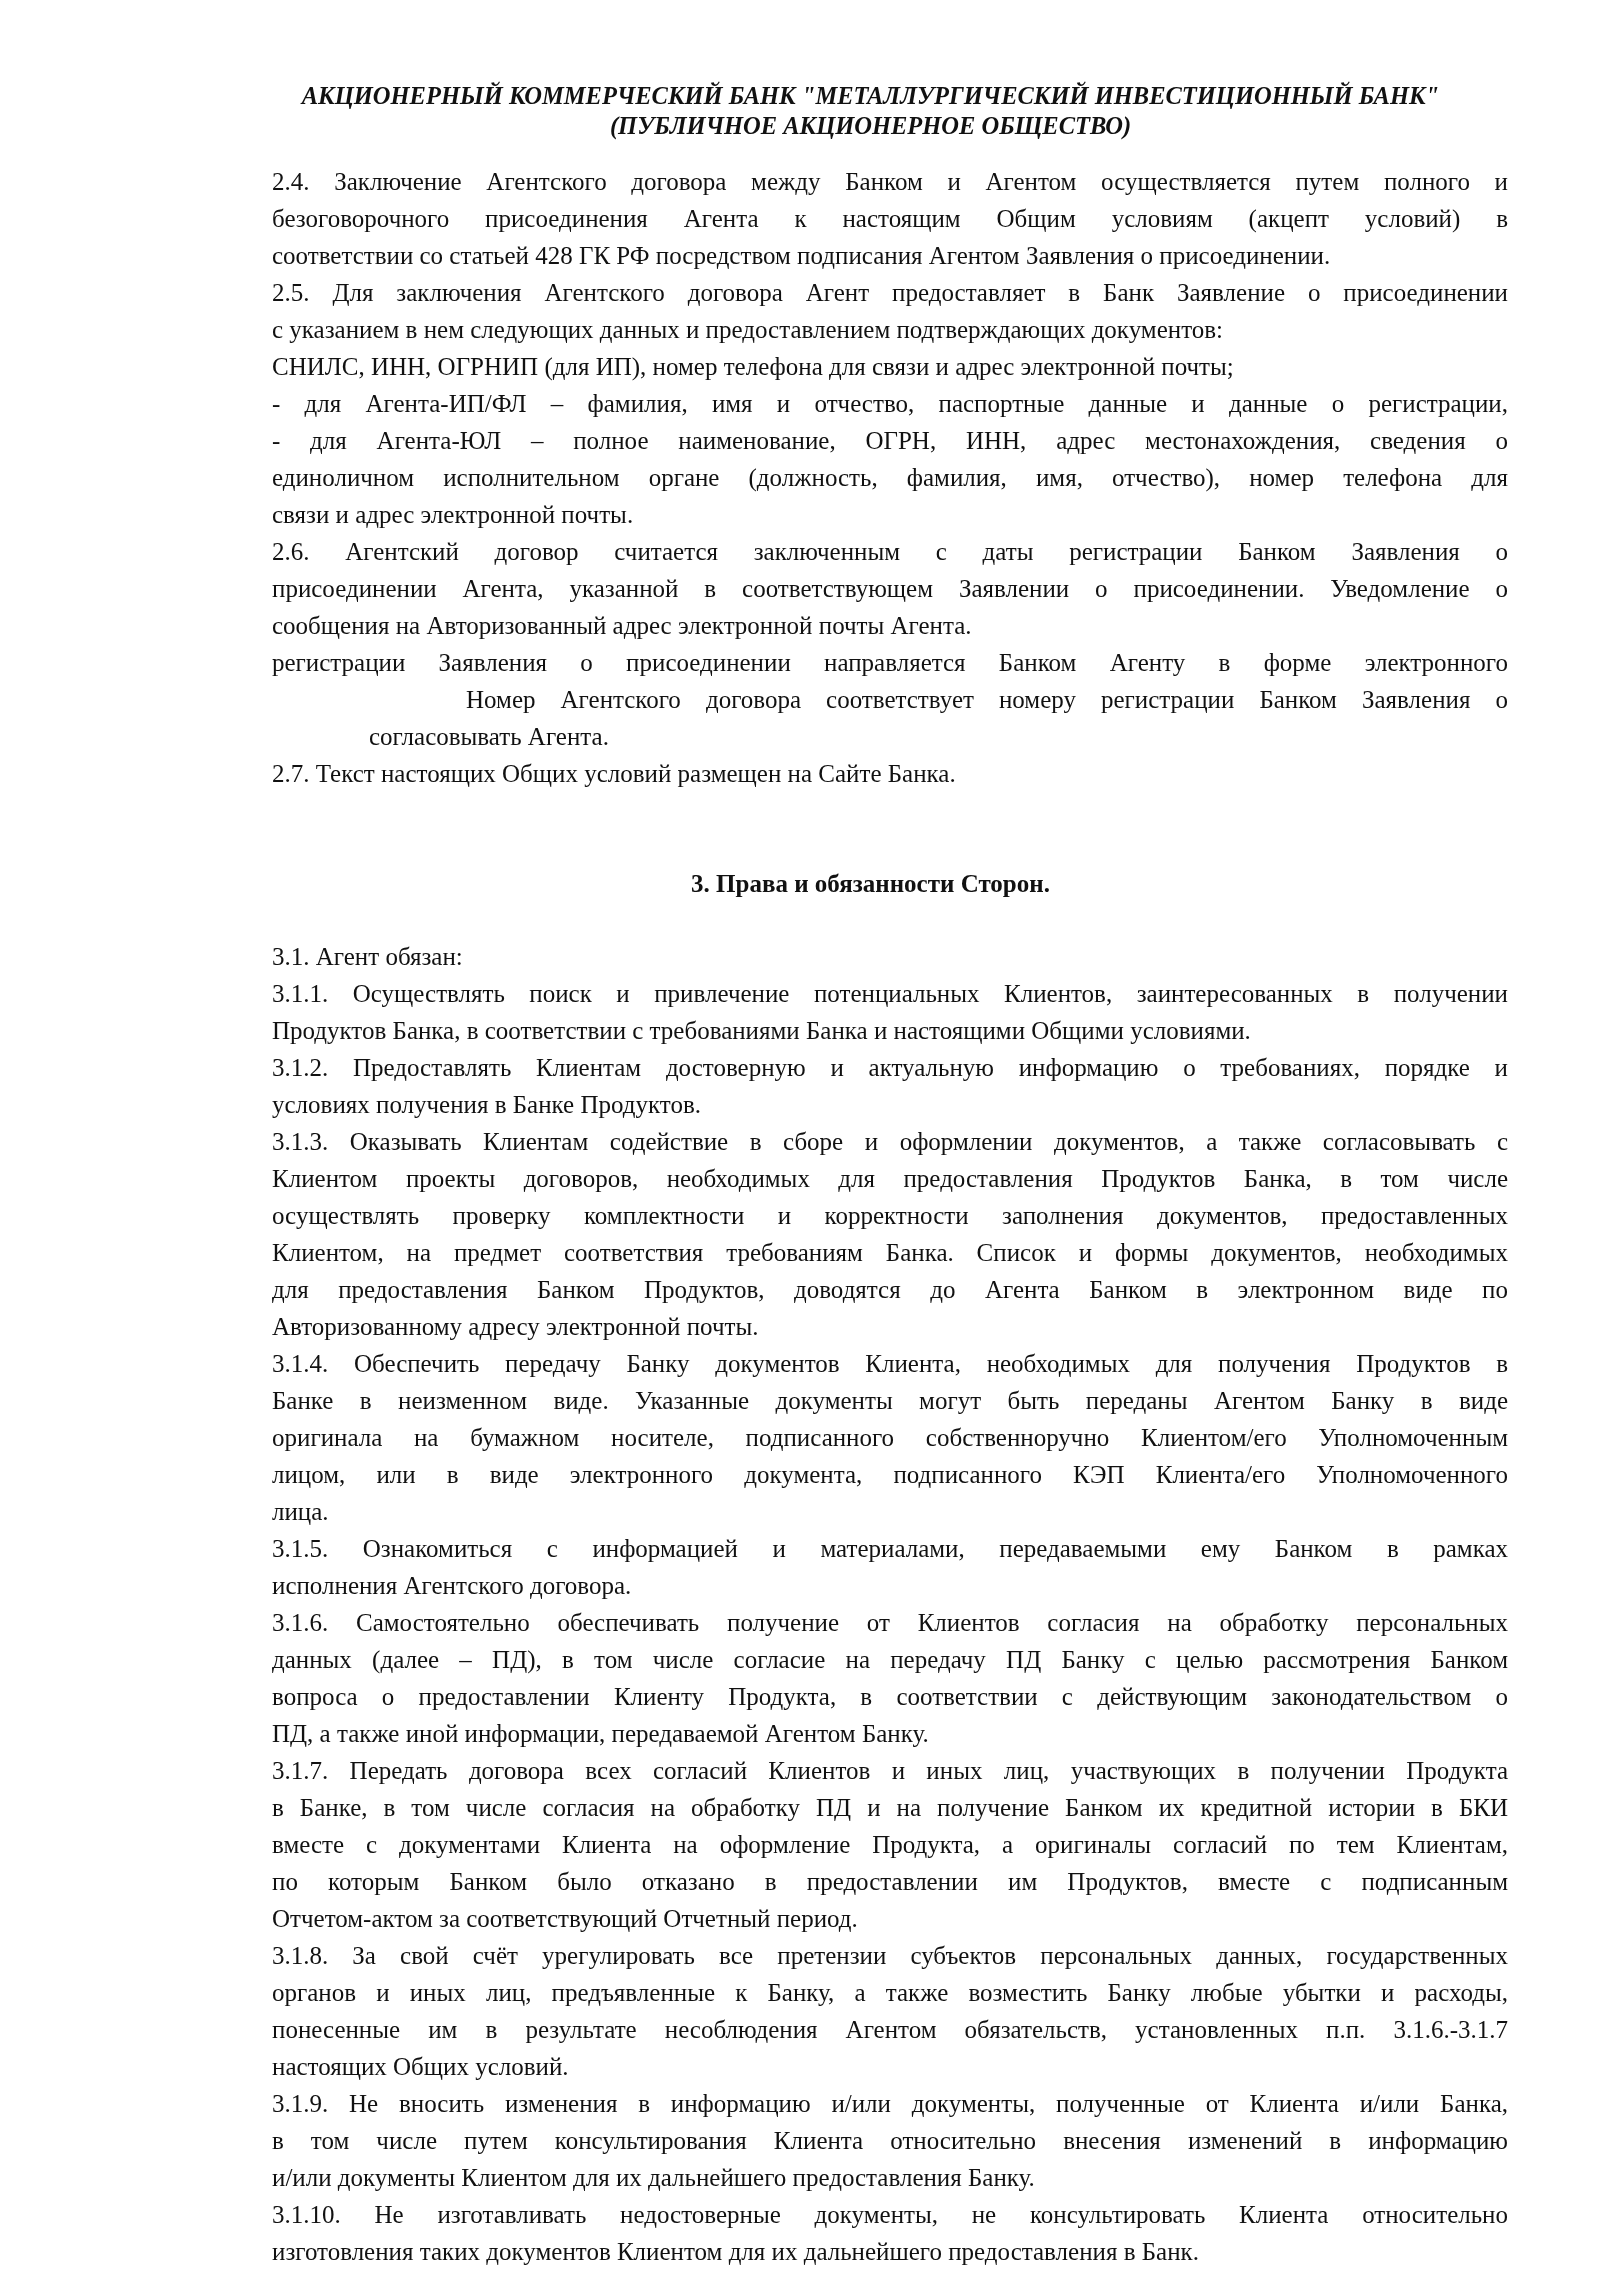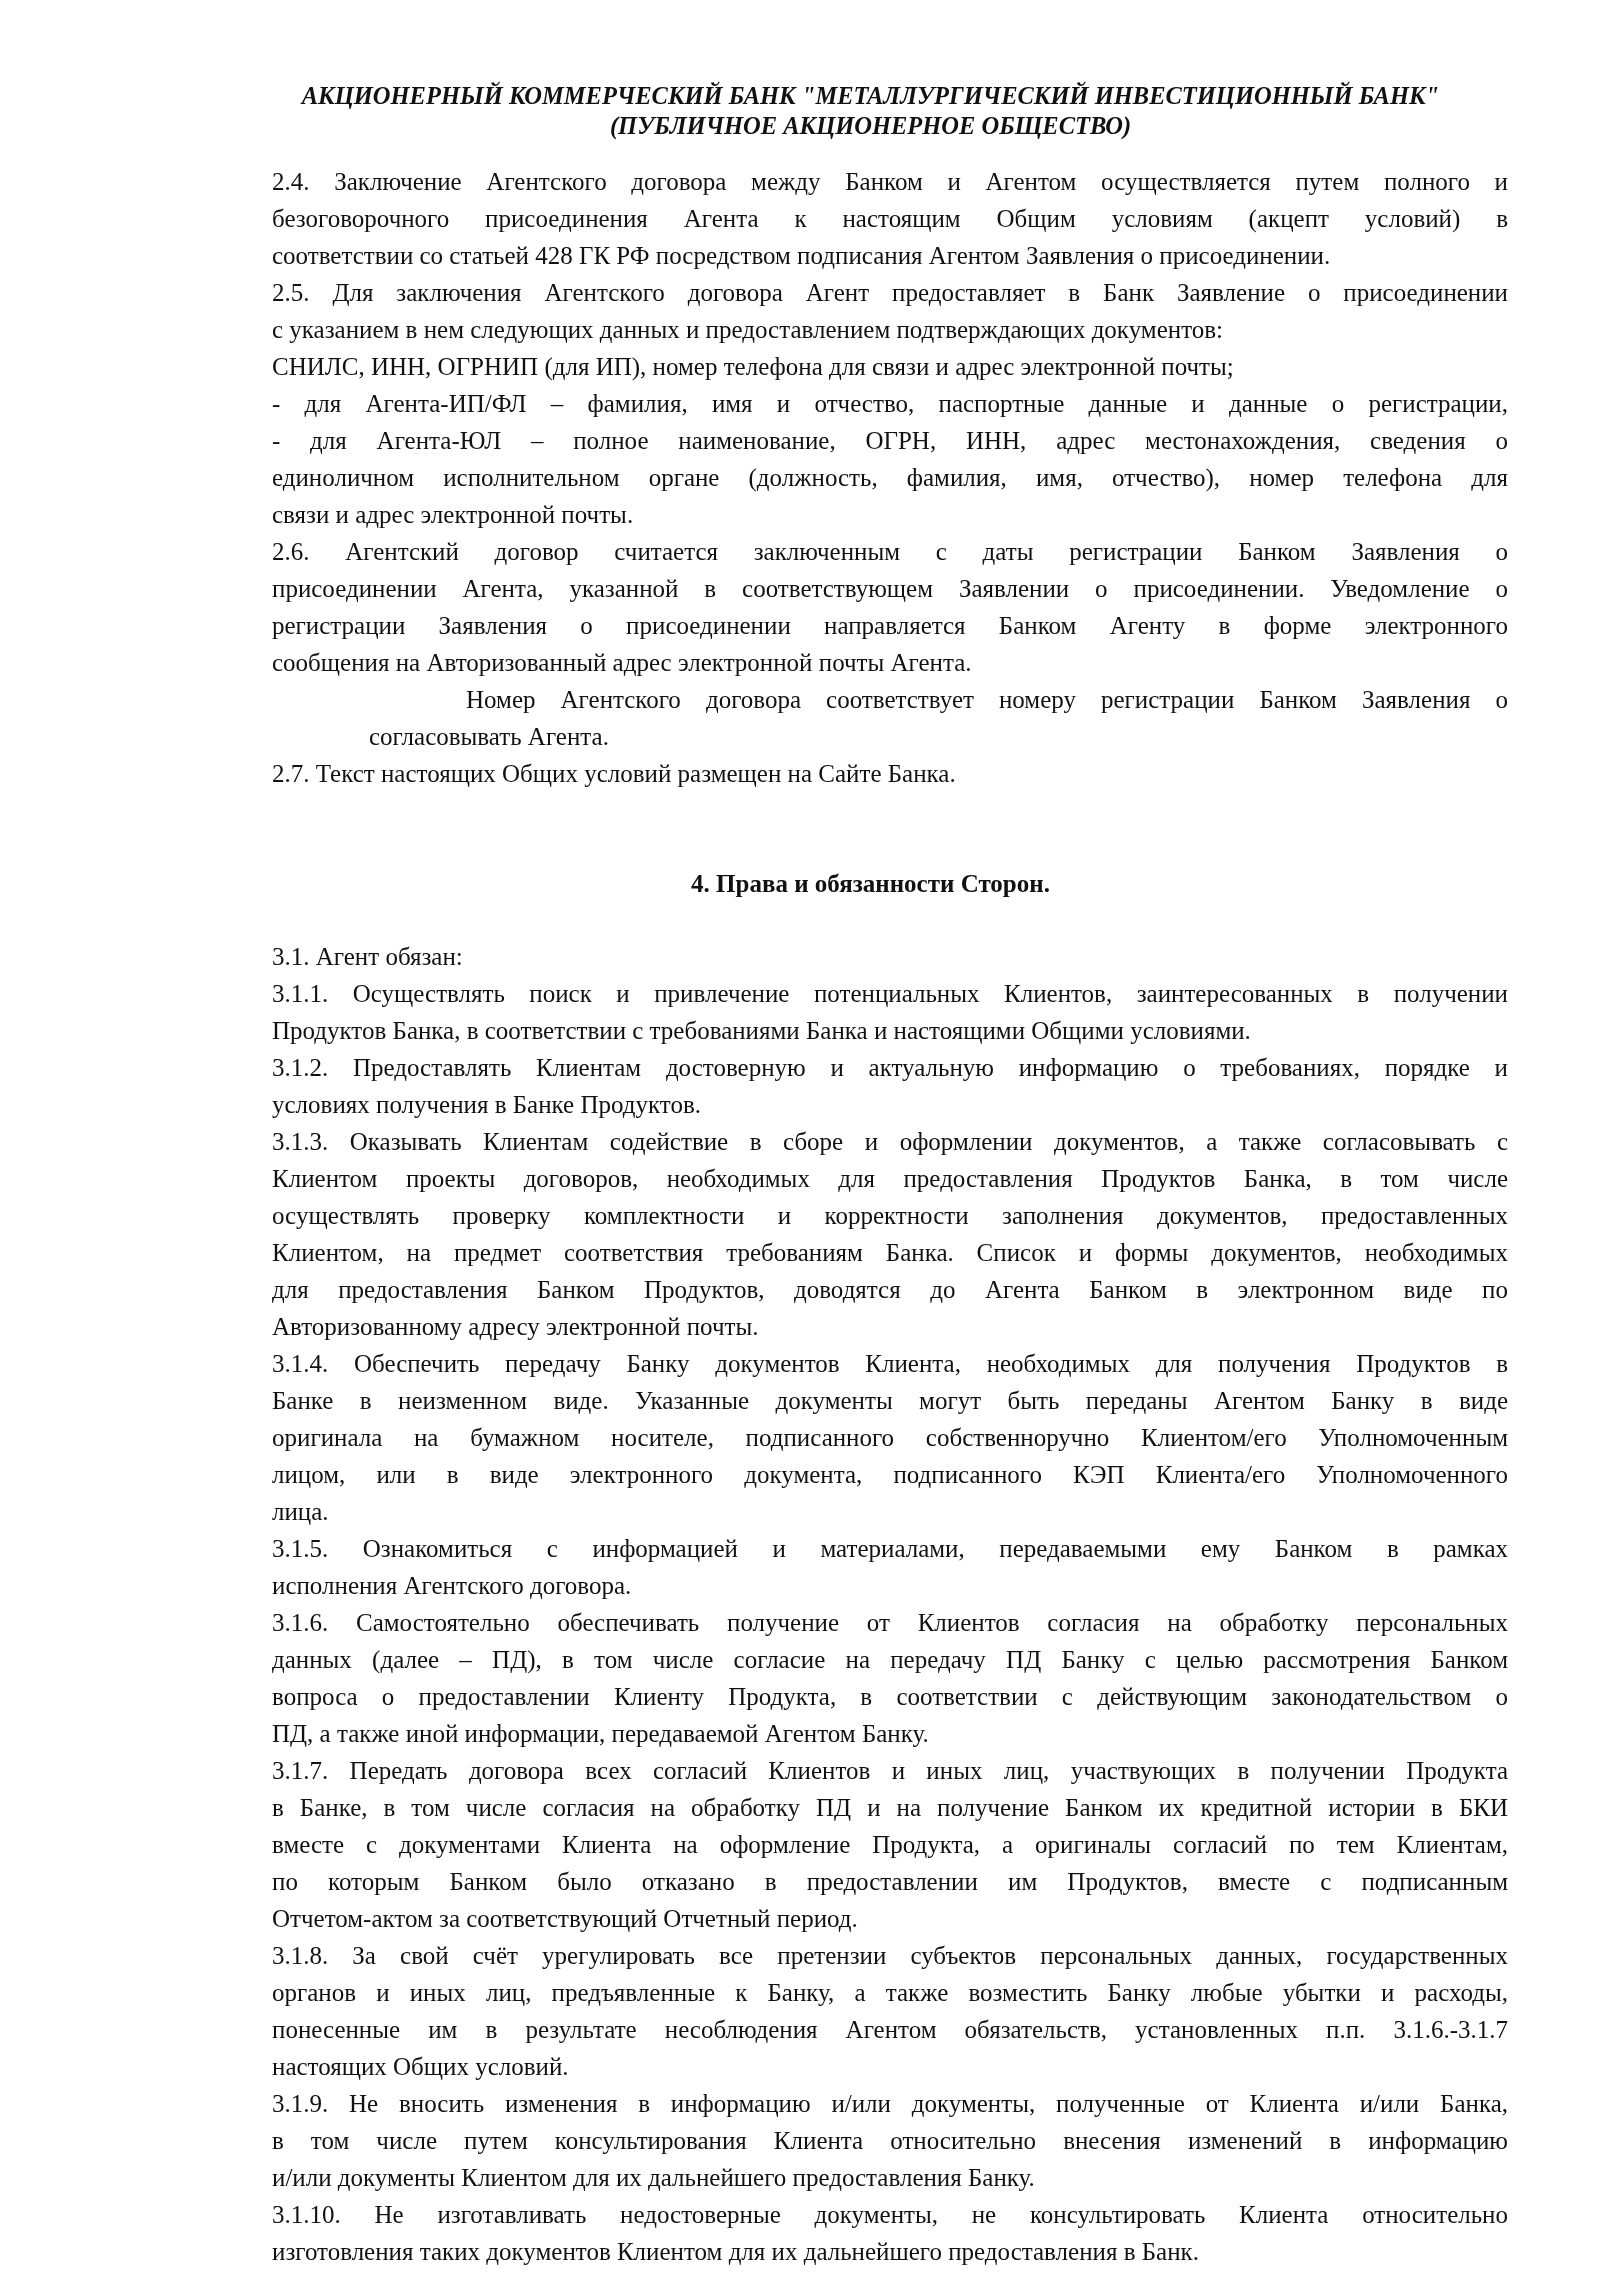--- a/index.html
+++ b/index.html
@@ -48,32 +48,32 @@
           <span class="line">- для Агента-ИП/ФЛ – фамилия, имя и отчество, паспортные данные и данные о регистрации,</span>
         </div>
         <div class="para">
           <span class="line">- для Агента-ЮЛ – полное наименование, ОГРН, ИНН, адрес местонахождения, сведения о</span>
           <span class="line">единоличном исполнительном органе (должность, фамилия, имя, отчество), номер телефона для</span>
           <span class="line last">связи и адрес электронной почты.</span>
         </div>
         <div class="para">
           <span class="line">2.6. Агентский договор считается заключенным с даты регистрации Банком Заявления о</span>
           <span class="line">присоединении Агента, указанной в соответствующем Заявлении о присоединении. Уведомление о</span>
+          <span class="line last">сообщения на Авторизованный адрес электронной почты Агента.</span>
           <span class="line">регистрации Заявления о присоединении направляется Банком Агенту в форме электронного</span>
-          <span class="line last">сообщения на Авторизованный адрес электронной почты Агента.</span>
         </div>
         <div class="para indent">
           <span class="line" style="padding-left: 97px;">Номер Агентского договора соответствует номеру регистрации Банком Заявления о</span>
           <span class="line last">согласовывать Агента.</span>
         </div>
         <div class="para">
           <span class="line last">2.7. Текст настоящих Общих условий размещен на Сайте Банка.</span>
         </div>
       </div>
-    <div class="section-title">4. Права и обязанности Сторон.</div>
+    <div class="section-title">3. Права и обязанности Сторон.</div>
     <div id="section3">
         <div class="para">
           <span class="line last">3.1. Агент обязан:</span>
         </div>
         <div class="para">
           <span class="line">3.1.1. Осуществлять поиск и привлечение потенциальных Клиентов, заинтересованных в получении</span>
           <span class="line last">Продуктов Банка, в соответствии с требованиями Банка и настоящими Общими условиями.</span>
         </div>
         <div class="para">
           <span class="line">3.1.2. Предоставлять Клиентам достоверную и актуальную информацию о требованиях, порядке и</span>

